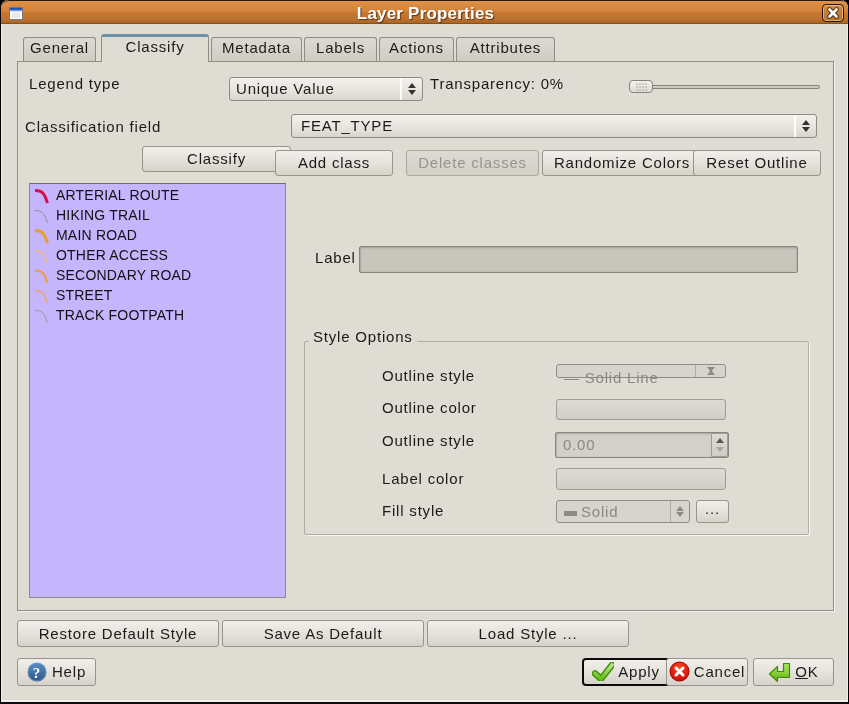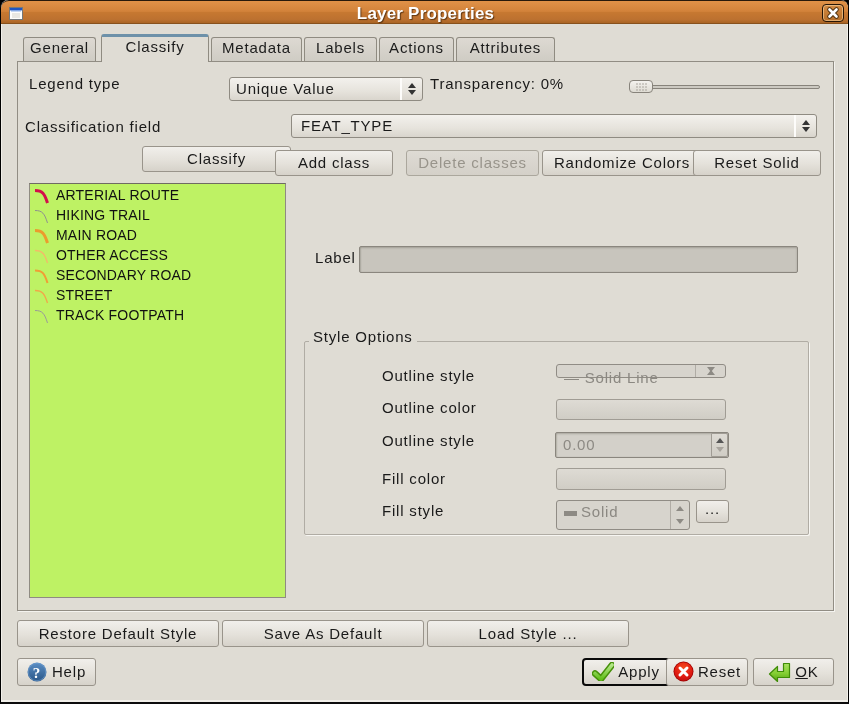--- a/index.html
+++ b/index.html
@@ -75,21 +75,21 @@
 .btn {
   position:absolute;
   border:1px solid #99948b; border-radius:3px;
   background:linear-gradient(#f1efeb, #e4e1da 55%, #d6d2ca);
   text-align:center; color:#1a1a1a; font-size:15px;
 }
 .btn.dis { color:#98948b; background:linear-gradient(#dedbd4, #d4d0c8); border-color:#aba79d; }
 
 #list {
   position:absolute; left:28px; top:183px; width:257px; height:415px;
-  background:#bef264; border:1px solid #8f8b82; border-top-color:#6f6b63;
+  background:#c4b5fd; border:1px solid #8f8b82; border-top-color:#6f6b63;
 }
 .li { position:absolute; left:0; height:20px; line-height:20px; font-size:14px; letter-spacing:0.2px; color:#111; }
 .li svg { position:absolute; left:4px; top:2px; }
 .li span { position:absolute; left:26px; white-space:nowrap; }
 
 .entry {
   position:absolute; border:1px solid #8a867e; border-radius:2px;
   background:#c8c5bd;
   box-shadow:inset 0 1px 2px rgba(60,55,45,0.25), inset 1px 0 1px rgba(60,55,45,0.12);
 }
@@ -177,21 +177,21 @@
     <div class="arrs">
         <div class="arrup" style="top:5px;"></div>
         <div class="arrdn" style="bottom:5px;"></div>
       </div>
   </div>
 
   <div class="btn" style="left:141px; top:146px; width:149px; height:26px; line-height:24px;">Classify</div>
   <div class="btn" style="left:274px; top:150px; width:118px; height:26px; line-height:24px;">Add class</div>
   <div class="btn dis" style="left:405px; top:150px; width:133px; height:26px; line-height:24px;">Delete classes</div>
   <div class="btn" style="left:541px; top:150px; width:160px; height:26px; line-height:24px;">Randomize Colors</div>
-  <div class="btn" style="left:692px; top:150px; width:128px; height:26px; line-height:24px;">Reset Solid</div>
+  <div class="btn" style="left:692px; top:150px; width:128px; height:26px; line-height:24px;">Reset Outline</div>
 
   <div id="list">
     <div class="li" style="top:1px;">
         <svg width="18" height="18">
           <path d="M1,3.5 C8.5,3.5 10.5,6.5 13.5,16" stroke="#d40f4a" stroke-width="3" fill="none"></path>
         </svg>
         <span>ARTERIAL ROUTE</span>
       </div>
     <div class="li" style="top:21px;">
         <svg width="18" height="18">
@@ -248,25 +248,25 @@
   <div class="lbl" style="left:381px; top:399px;">Outline color</div>
   <div class="dbtn" style="left:555px; top:399px; width:170px; height:21px;"></div>
 
   <div class="lbl" style="left:381px; top:432px;">Outline style</div>
   <div class="entry" style="left:554px; top:432px; width:174px; height:26px; background:#d3d0c9; color:#8d8a84; line-height:24px; padding-left:7px;">0.00</div>
   <div class="dbtn" style="left:710px; top:433px; width:17px; height:24px; border-radius:0 2px 2px 0;">
     <div class="arrup" style="top:4px; border-bottom-color:#555;"></div>
     <div class="arrdn" style="bottom:4px; border-top-color:#a8a49d;"></div>
   </div>
 
-  <div class="lbl" style="left:381px; top:470px;">Fill color</div>
+  <div class="lbl" style="left:381px; top:470px;">Label color</div>
   <div class="dbtn" style="left:555px; top:468px; width:170px; height:22px;"></div>
 
   <div class="lbl" style="left:381px; top:502px;">Fill style</div>
-  <div class="dcombo" style="left:555px; top:500px; width:134px; height:30px; line-height:21px;"><span style="display:inline-block;width:13px;height:5px;background:#8d8a84;margin-right:4px;vertical-align:1px;"></span>Solid
+  <div class="dcombo" style="left:555px; top:500px; width:134px; height:23px; line-height:21px;"><span style="display:inline-block;width:13px;height:5px;background:#8d8a84;margin-right:4px;vertical-align:1px;"></span>Solid
     <div class="arrs" style="position:absolute; right:0; top:0; bottom:0; width:19px; border-left:1px solid #b0aca5;">
         <div class="arrup" style="top:5px; border-bottom-color:#8d8a84;"></div>
         <div class="arrdn" style="bottom:5px; border-top-color:#8d8a84;"></div>
       </div>
   </div>
   <div class="btn" style="left:695px; top:500px; width:33px; height:23px; line-height:16px;">...</div>
 
   <div class="btn" style="left:16px;  top:620px; width:202px; height:27px; line-height:25px;">Restore Default Style</div>
   <div class="btn" style="left:221px; top:620px; width:202px; height:27px; line-height:25px;">Save As Default</div>
   <div class="btn" style="left:426px; top:620px; width:202px; height:27px; line-height:25px;">Load Style ...</div>
@@ -300,21 +300,21 @@
         <defs>
           <radialGradient id="cg" cx="0.5" cy="0.3" r="0.8">
             <stop offset="0" stop-color="#f44b1e"></stop>
             <stop offset="0.6" stop-color="#e01b12"></stop>
             <stop offset="1" stop-color="#b80e0e"></stop>
           </radialGradient>
         </defs>
         <circle cx="10.5" cy="10.5" r="10" fill="#a00000"></circle>
         <circle cx="10.5" cy="10.5" r="9.2" fill="url(#cg)"></circle>
         <path d="M7,7 L14,14 M14,7 L7,14" stroke="#fff" stroke-width="3" stroke-linecap="round"></path>
-      </svg><span style="margin-left:2px">Reset</span></div>
+      </svg><span style="margin-left:2px">Cancel</span></div>
   <div class="btn" style="left:752px; top:658px; width:81px; height:28px; line-height:25px;">
     <svg width="23" height="20" style="vertical-align:-5px; margin-right:4px;">
         <defs>
           <linearGradient id="og" x1="0" y1="0" x2="0" y2="1">
             <stop offset="0" stop-color="#a8e060"></stop>
             <stop offset="0.55" stop-color="#84cf33"></stop>
             <stop offset="1" stop-color="#57a313"></stop>
           </linearGradient>
         </defs>
         <path d="M21.5,1.5 L21.5,15.5 L9.5,15.5 L9.5,19.5 L1.5,12 L9.5,4.5 L9.5,9.5 L15.5,9.5 L15.5,1.5 Z" fill="url(#og)" stroke="#3f8c07" stroke-width="1.2" stroke-linejoin="round"></path>

